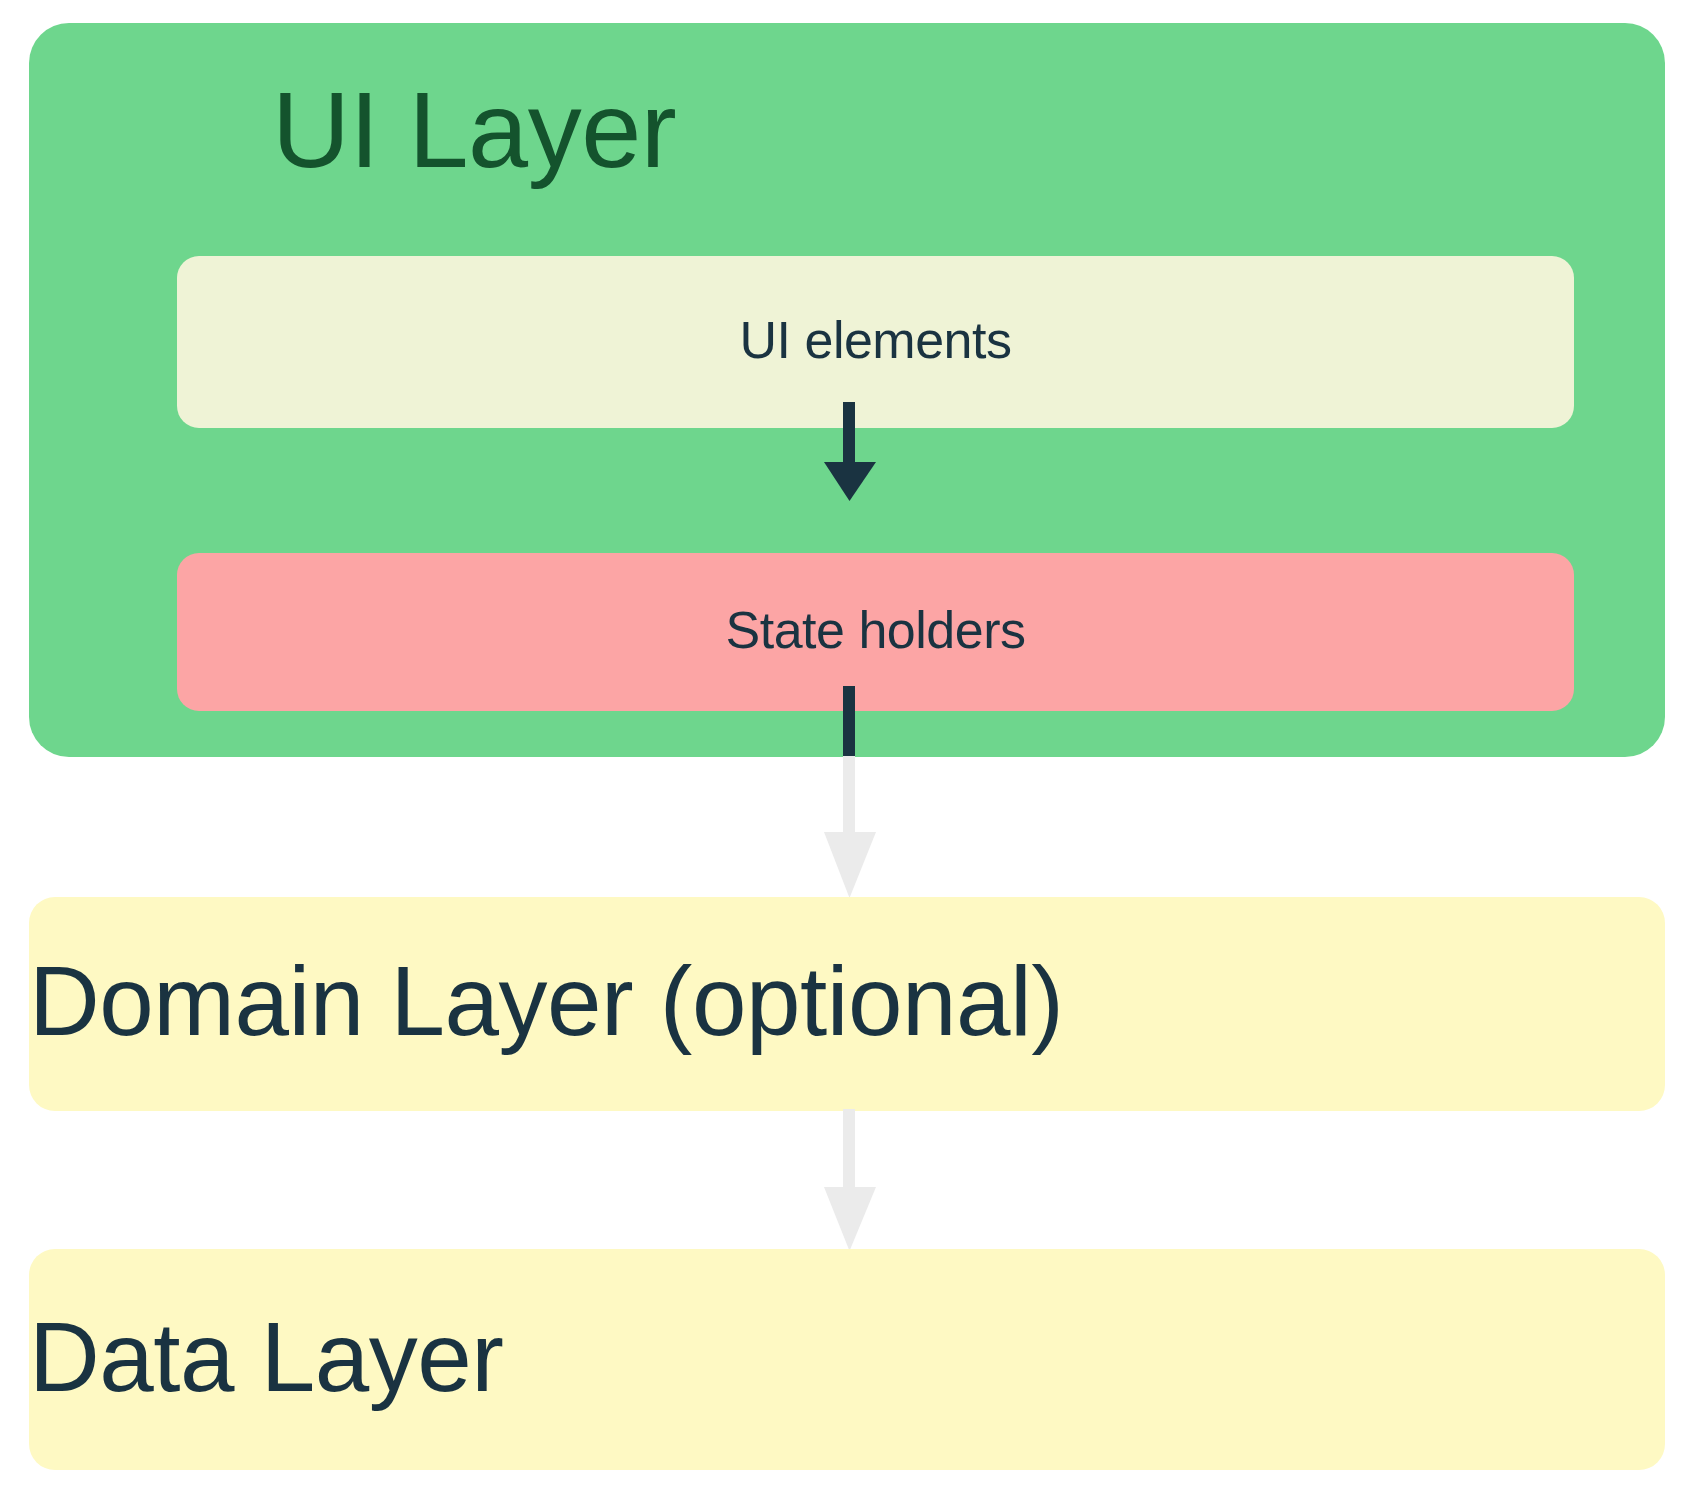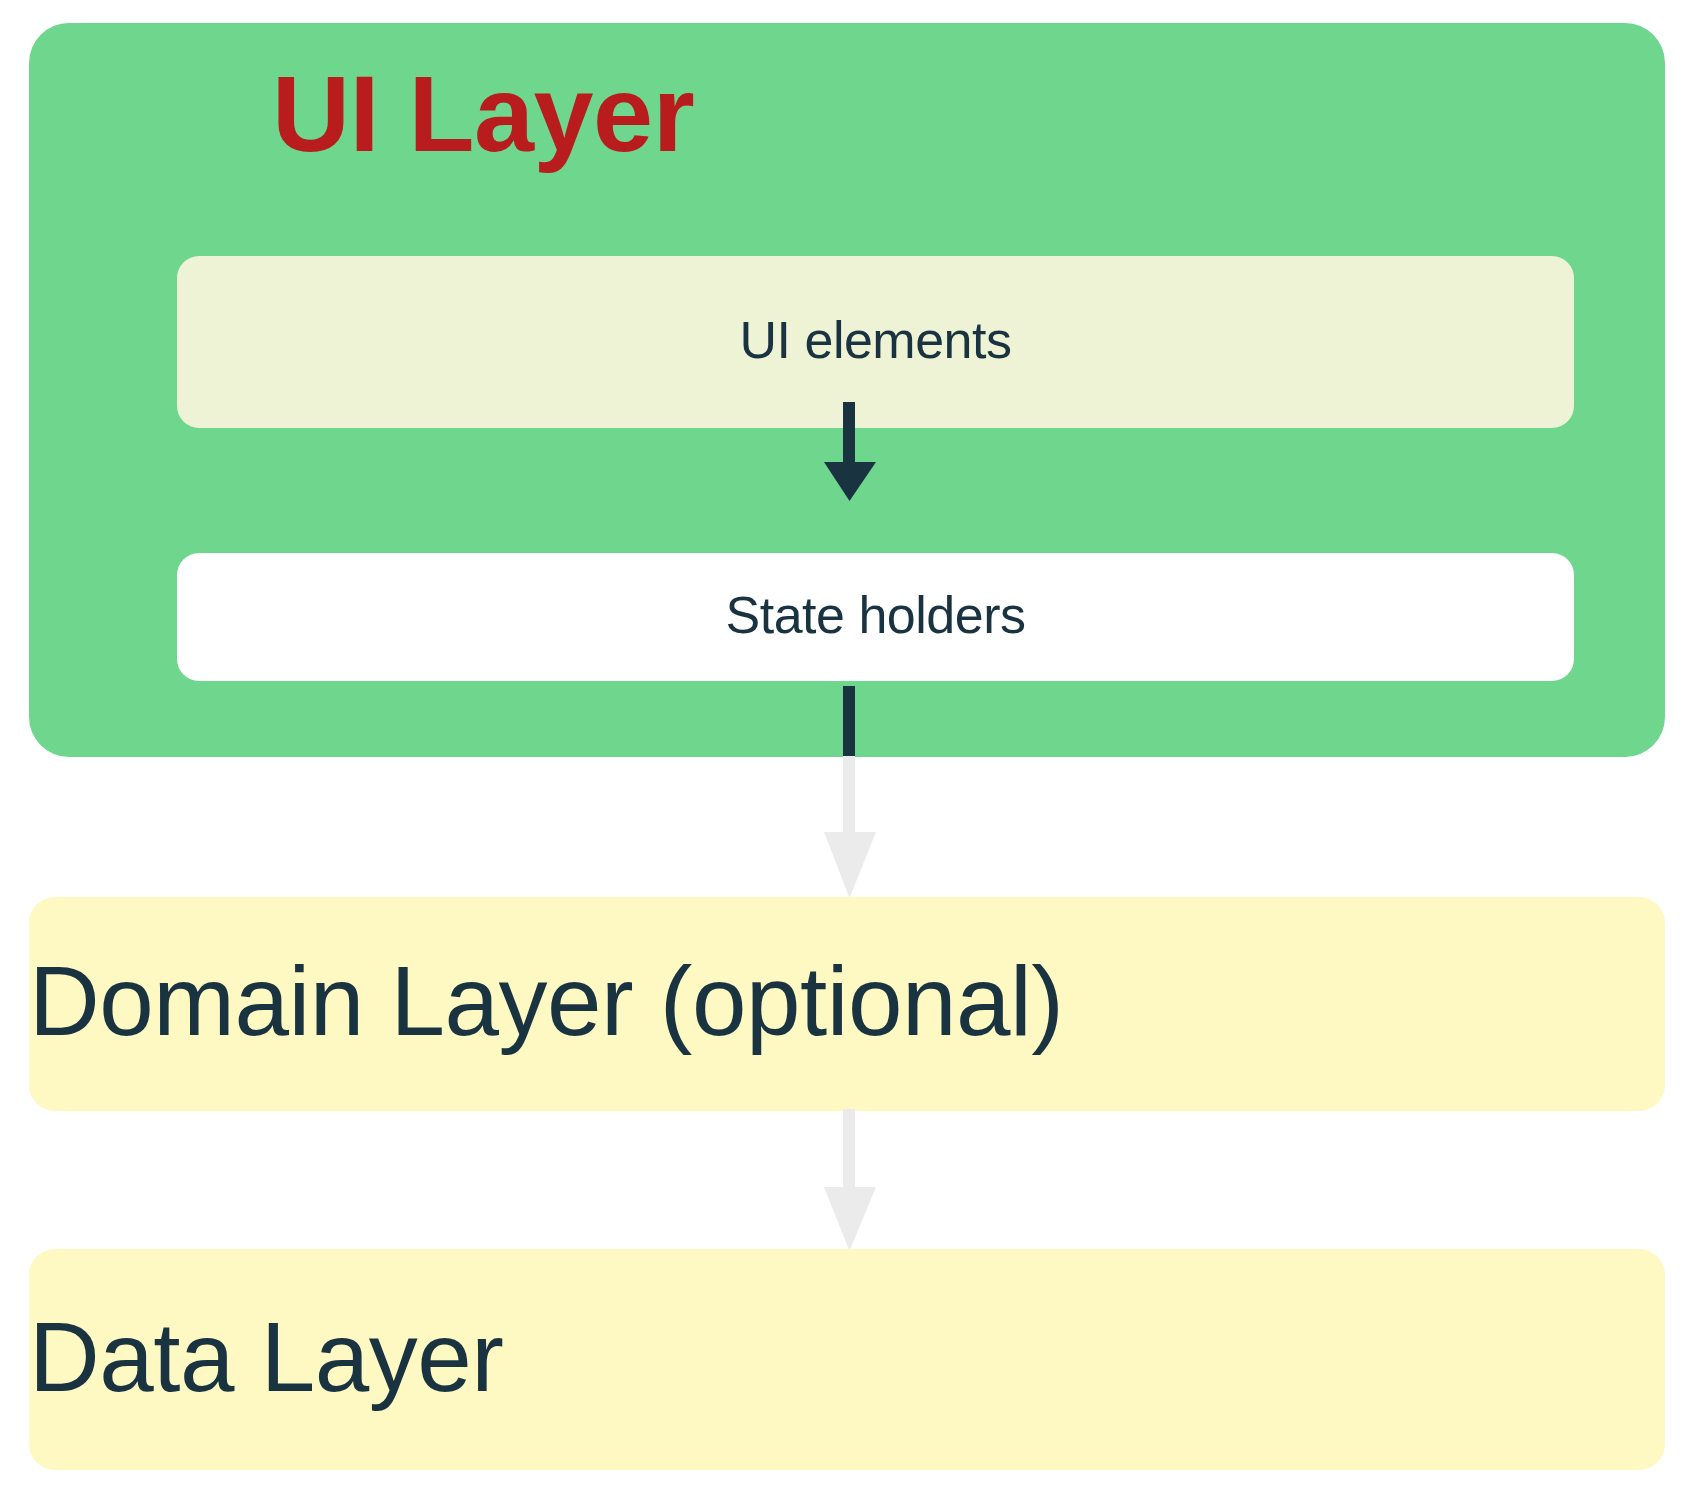--- a/index.html
+++ b/index.html
@@ -25,25 +25,25 @@
     top: 23px;
     width: 1636px;
     height: 734px;
     border-radius: 40px;
     background: #6ed68d;
     box-sizing: border-box;
   }
   .ui-layer-title {
     position: absolute;
     left: 243px;
-    top: 37px;
+    top: 53px;
     font-size: 108px;
     line-height: 1;
-    color: #b91c1c;
-    font-weight: 700;
+    color: #14532d;
+    font-weight: 400;
     letter-spacing: -0.5px;
     white-space: nowrap;
   }
 
   
   .inner-box {
     position: absolute;
     left: 148px;
     width: 1397px;
     border-radius: 22px;
@@ -52,22 +52,22 @@
     justify-content: center;
     box-sizing: border-box;
   }
   .box-ui-elements {
     top: 233px;
     height: 172px;
     background: #eff3d6;
   }
   .box-state-holders {
     top: 530px;
-    height: 128px;
-    background: #ffffff;
+    height: 158px;
+    background: #fca5a5;
   }
   .inner-label {
     font-size: 52px;
     line-height: 1;
     color: #1a3341;
     font-weight: 400;
     letter-spacing: -0.5px;
     white-space: nowrap;
     transform: translateY(-2px);
   }

